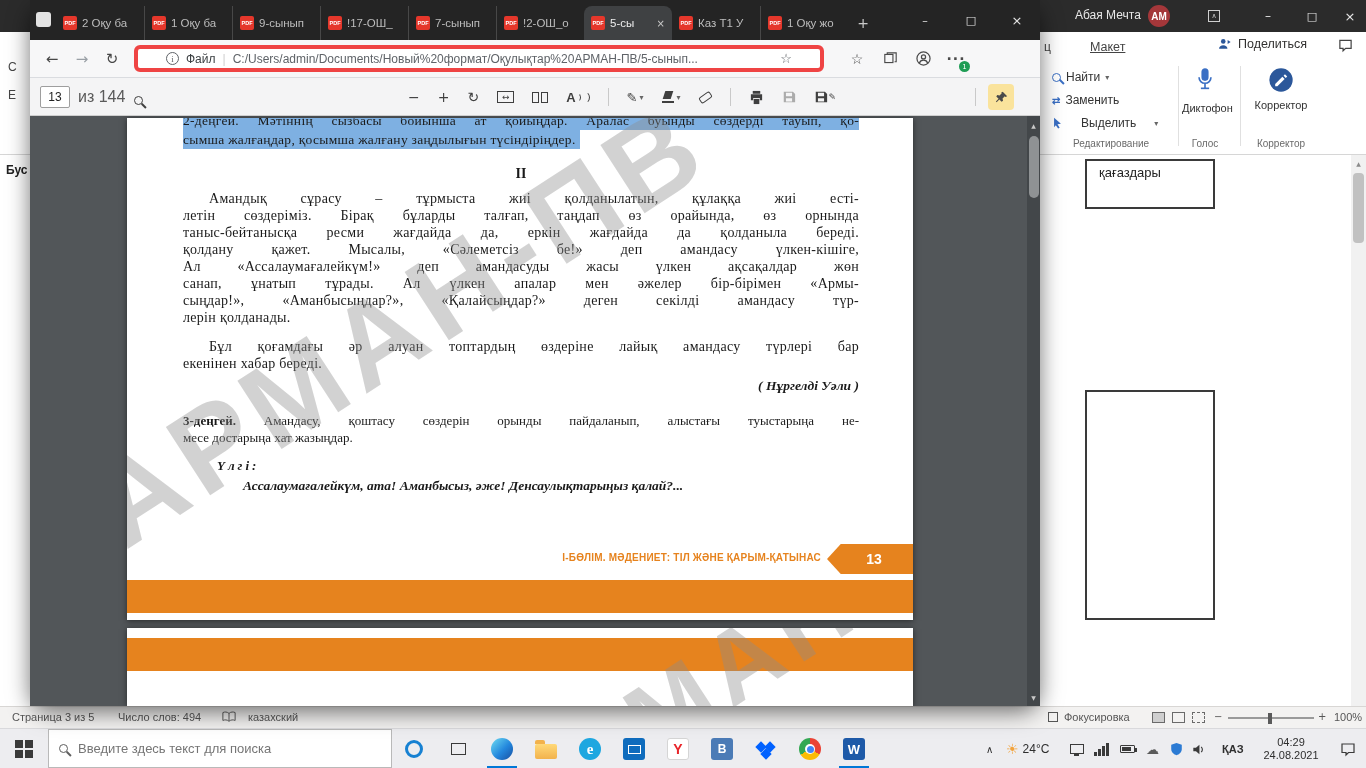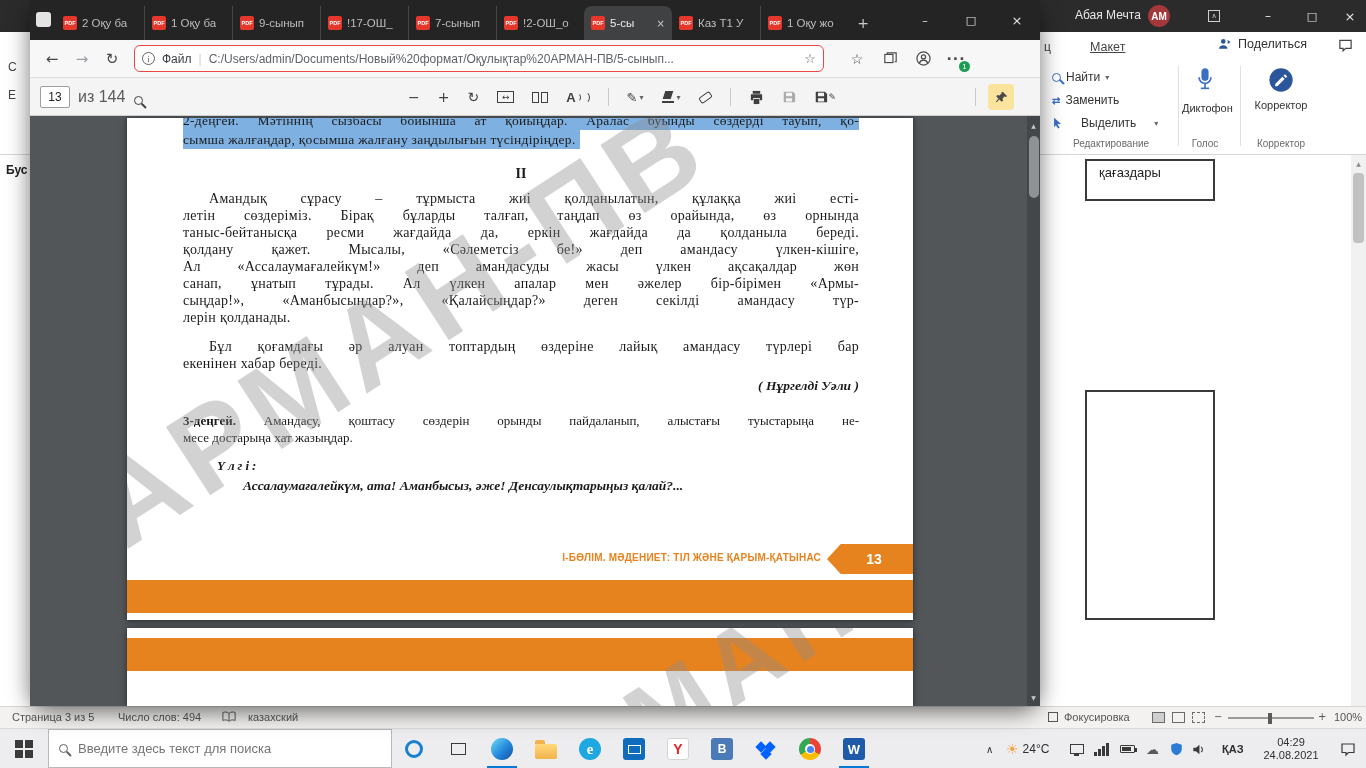--- a/index.html
+++ b/index.html
@@ -82,21 +82,21 @@
   .tlabel{overflow:hidden;white-space:nowrap;flex:1;}
   .pdfico{width:14px;height:14px;background:#E5372B;border-radius:2px;color:#FFF;display:flex;align-items:center;justify-content:center;margin-right:5px;flex:none;}
   .pdfico::after{content:"PDF";font-size:5.5px;font-weight:bold;}
   .tclose{font-size:10px;color:#C9C9C9;margin-left:2px;}
   .wc{position:absolute;right:0;top:0;display:flex;}
   .wc .wbtn{width:46px;height:40px;display:flex;align-items:center;justify-content:center;color:#E6E6E6;font-size:11px;}
   .tabactions{position:absolute;left:6px;top:12px;width:15px;height:15px;background:#E3E3E3;border-radius:3px;}
 
   .addrbar{left:0;top:40px;width:1010px;height:38px;background:#F7F7F8;border-bottom:1px solid #DADCE0;}
   .navic{position:absolute;top:0;height:37px;width:28px;display:flex;align-items:center;justify-content:center;color:#474747;font-size:15px;}
-  .urlfield{position:absolute;left:104px;top:5px;width:690px;height:27px;background:#FFF;border:1px solid #ef4444;border-radius:6px;display:flex;align-items:center;padding:0 7px;gap:7px;font-size:12px;color:#3C4043;}
+  .urlfield{position:absolute;left:104px;top:5px;width:690px;height:27px;background:#FFF;border:4px solid #ef4444;border-radius:6px;display:flex;align-items:center;padding:0 28px;gap:7px;font-size:12px;color:#3C4043;}
   .infoi{width:13px;height:13px;border:1px solid #5F6368;border-radius:50%;color:#5F6368;display:flex;align-items:center;justify-content:center;flex:none;}
   .infoi::after{content:"i";font-size:9px;font-family:"Liberation Serif",serif;}
   .urlsep{color:#D0D0D0;}
   .urlpath{color:#5F6368;overflow:hidden;white-space:nowrap;flex:1;}
   .addric{position:absolute;top:0;height:37px;width:30px;display:flex;align-items:center;justify-content:center;color:#4A4A4A;font-size:14px;}
   .badge{position:absolute;right:1px;bottom:5px;width:11px;height:11px;background:#1F9D55;border-radius:50%;color:#FFF;font-size:7px;display:flex;align-items:center;justify-content:center;}
 
   .pdfbar{left:0;top:78px;width:1010px;height:38px;background:#F4F4F5;border-bottom:1px solid #CFCFCF;color:#3F3F3F;}
   .pgbox{position:absolute;left:10px;top:8px;width:30px;height:22px;background:#FFF;border:1px solid #9E9E9E;border-radius:2px;text-align:center;font-size:12px;line-height:20px;color:#222;}
   .oftext{position:absolute;left:48px;top:0;line-height:38px;font-size:16px;color:#5A5A5A;}
@@ -217,21 +217,21 @@
             <path d="M14.2 8.3l1.2-1.2 1.9 1.9-1.2 1.2z" fill="#FFF"></path>
           </svg>
       </span>
       <div style="font-size:11px;color:#333;margin-top:1px;">Корректор</div>
     </div>
     <div class="abs grp-label" style="left:1248px;top:106px;width:66px;">Корректор</div>
   </div>
 
   <div class="abs word-doc">
     <span class="abs" style="left:6px;top:8px;font-size:12px;color:#222;font-weight:bold;">Бус</span>
-    <div class="abs doc-box" style="left:1085px;top:4px;width:130px;height:42px;">
+    <div class="abs doc-box" style="left:1085px;top:4px;width:130px;height:50px;">
       <div style="padding:4px 0 0 12px;font-size:13px;color:#222;">қағаздары</div>
     </div>
     <div class="abs doc-box" style="left:1085px;top:235px;width:130px;height:230px;"></div>
 
     <div class="abs" style="left:1351px;top:0;width:15px;height:551px;background:#F1F1F1;">
       <div class="abs g-up g" style="left:0;top:2px;width:15px;height:12px;color:#8A8A8A;font-size:6px;"></div>
       <div class="abs" style="left:2px;top:18px;width:11px;height:70px;background:#C1C1C1;border-radius:4px;"></div>
     </div>
   </div>
 

